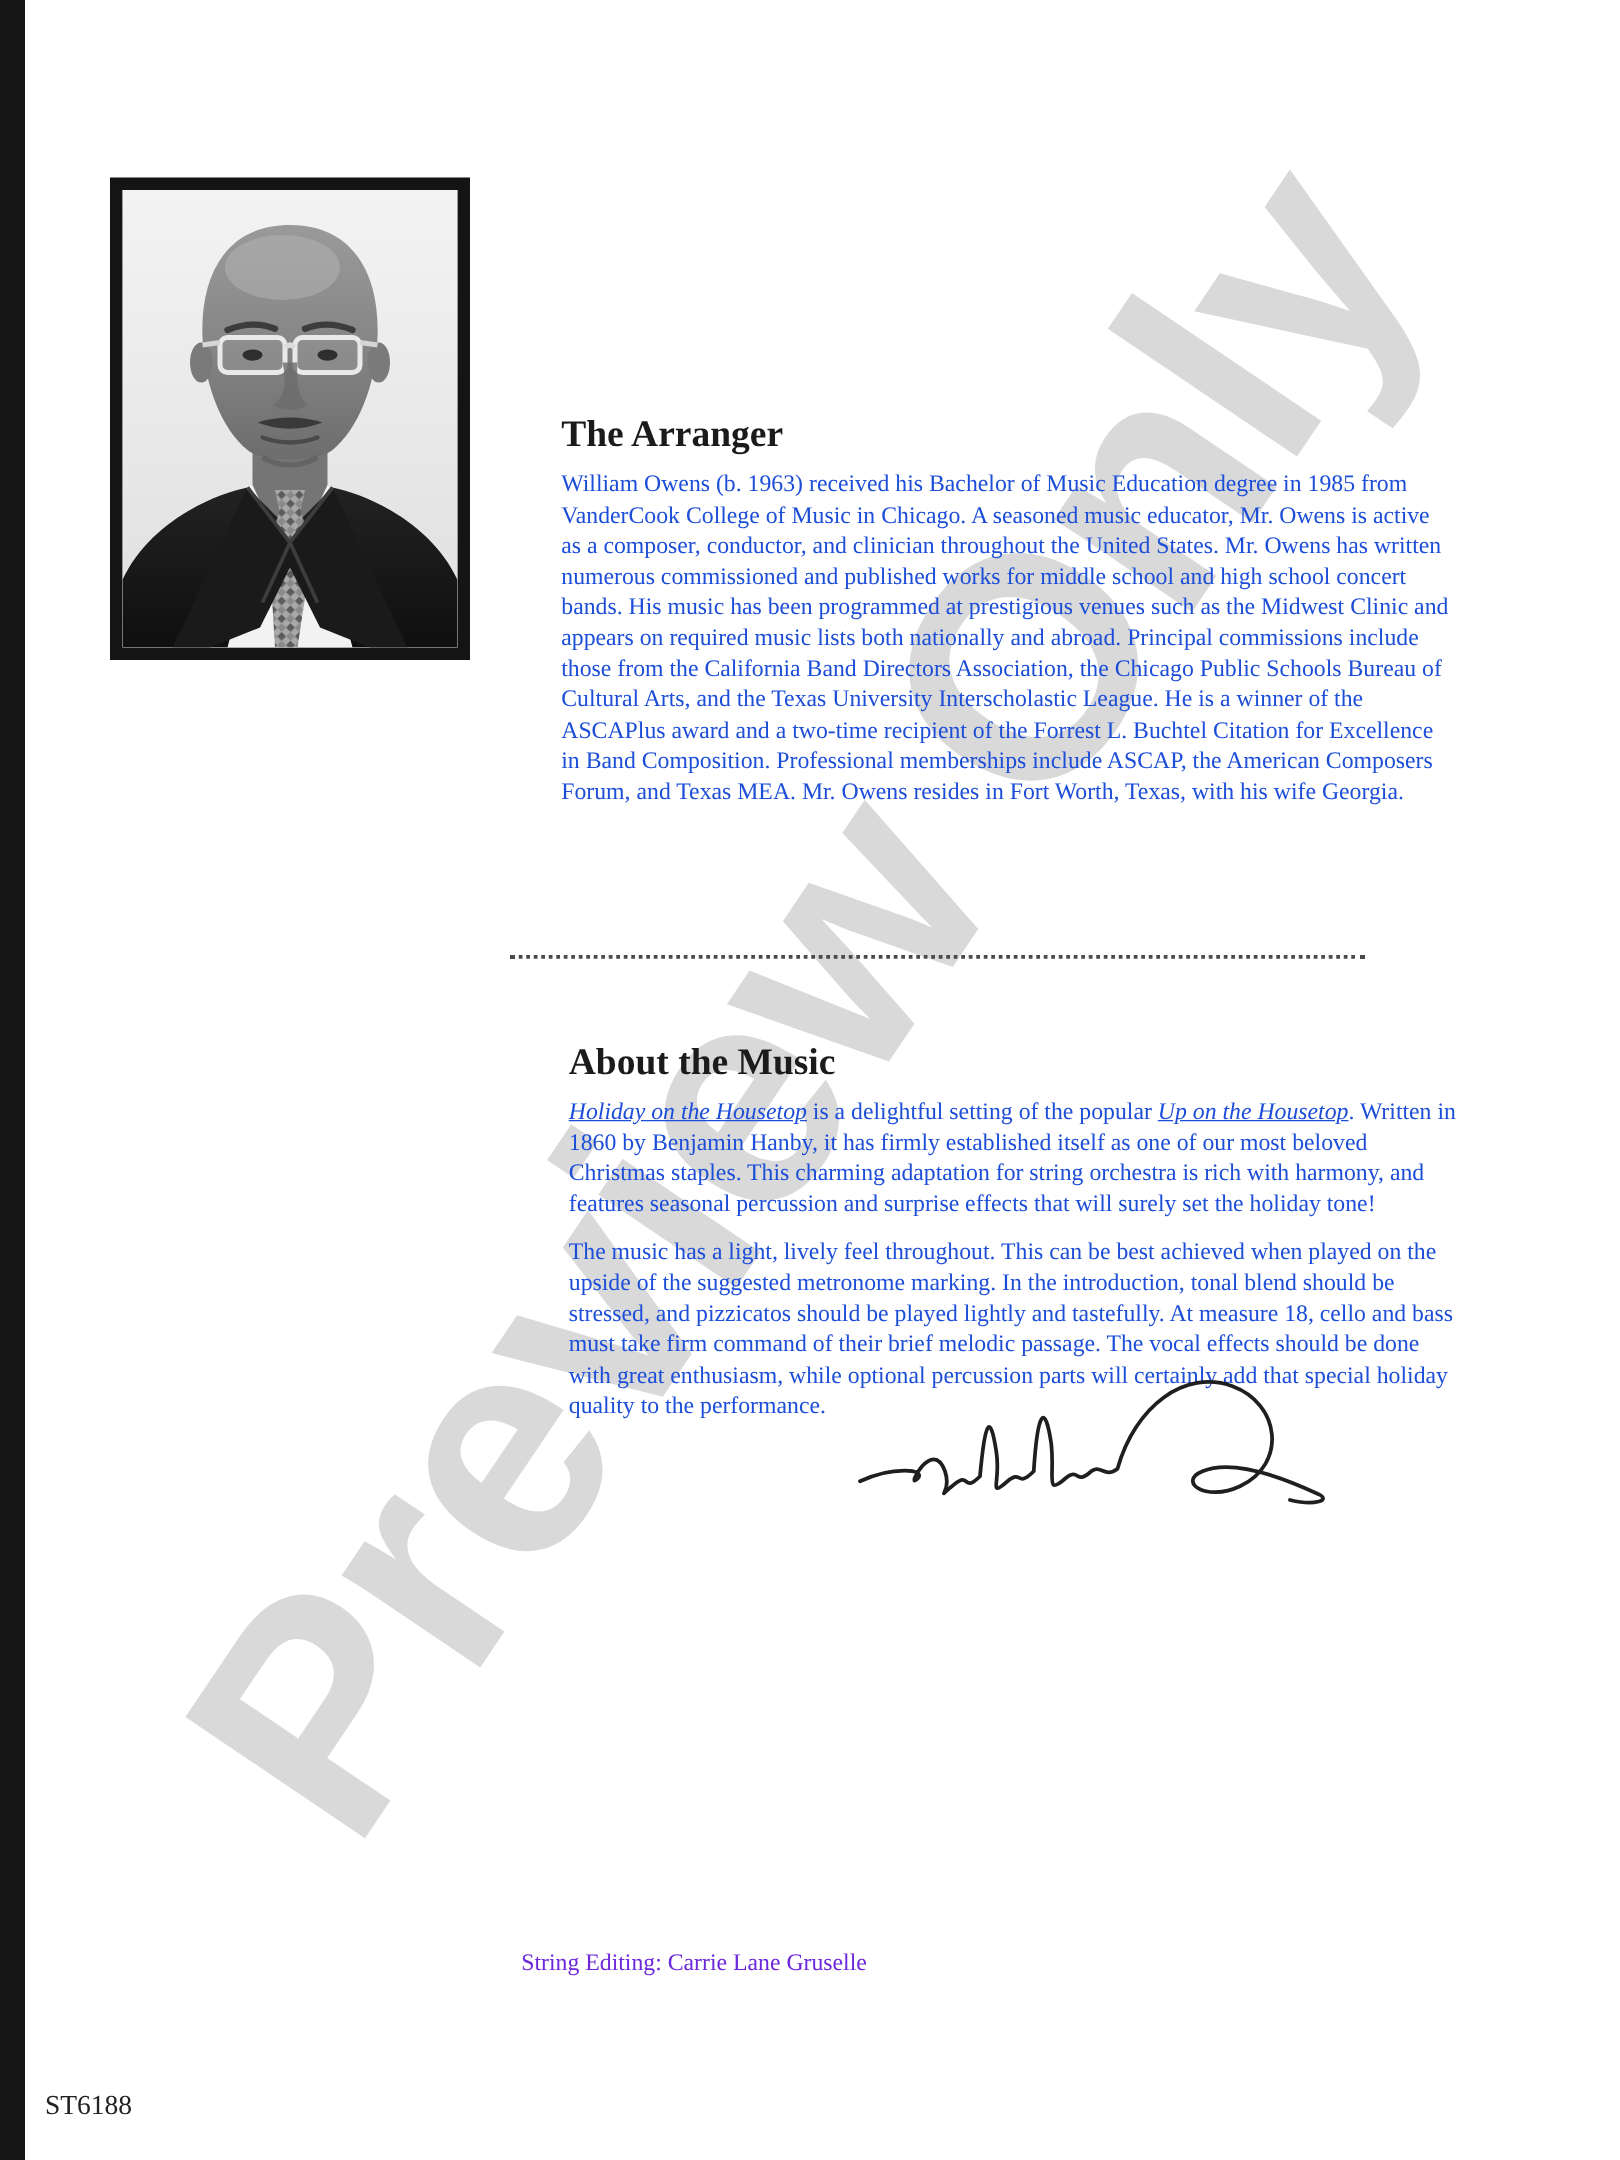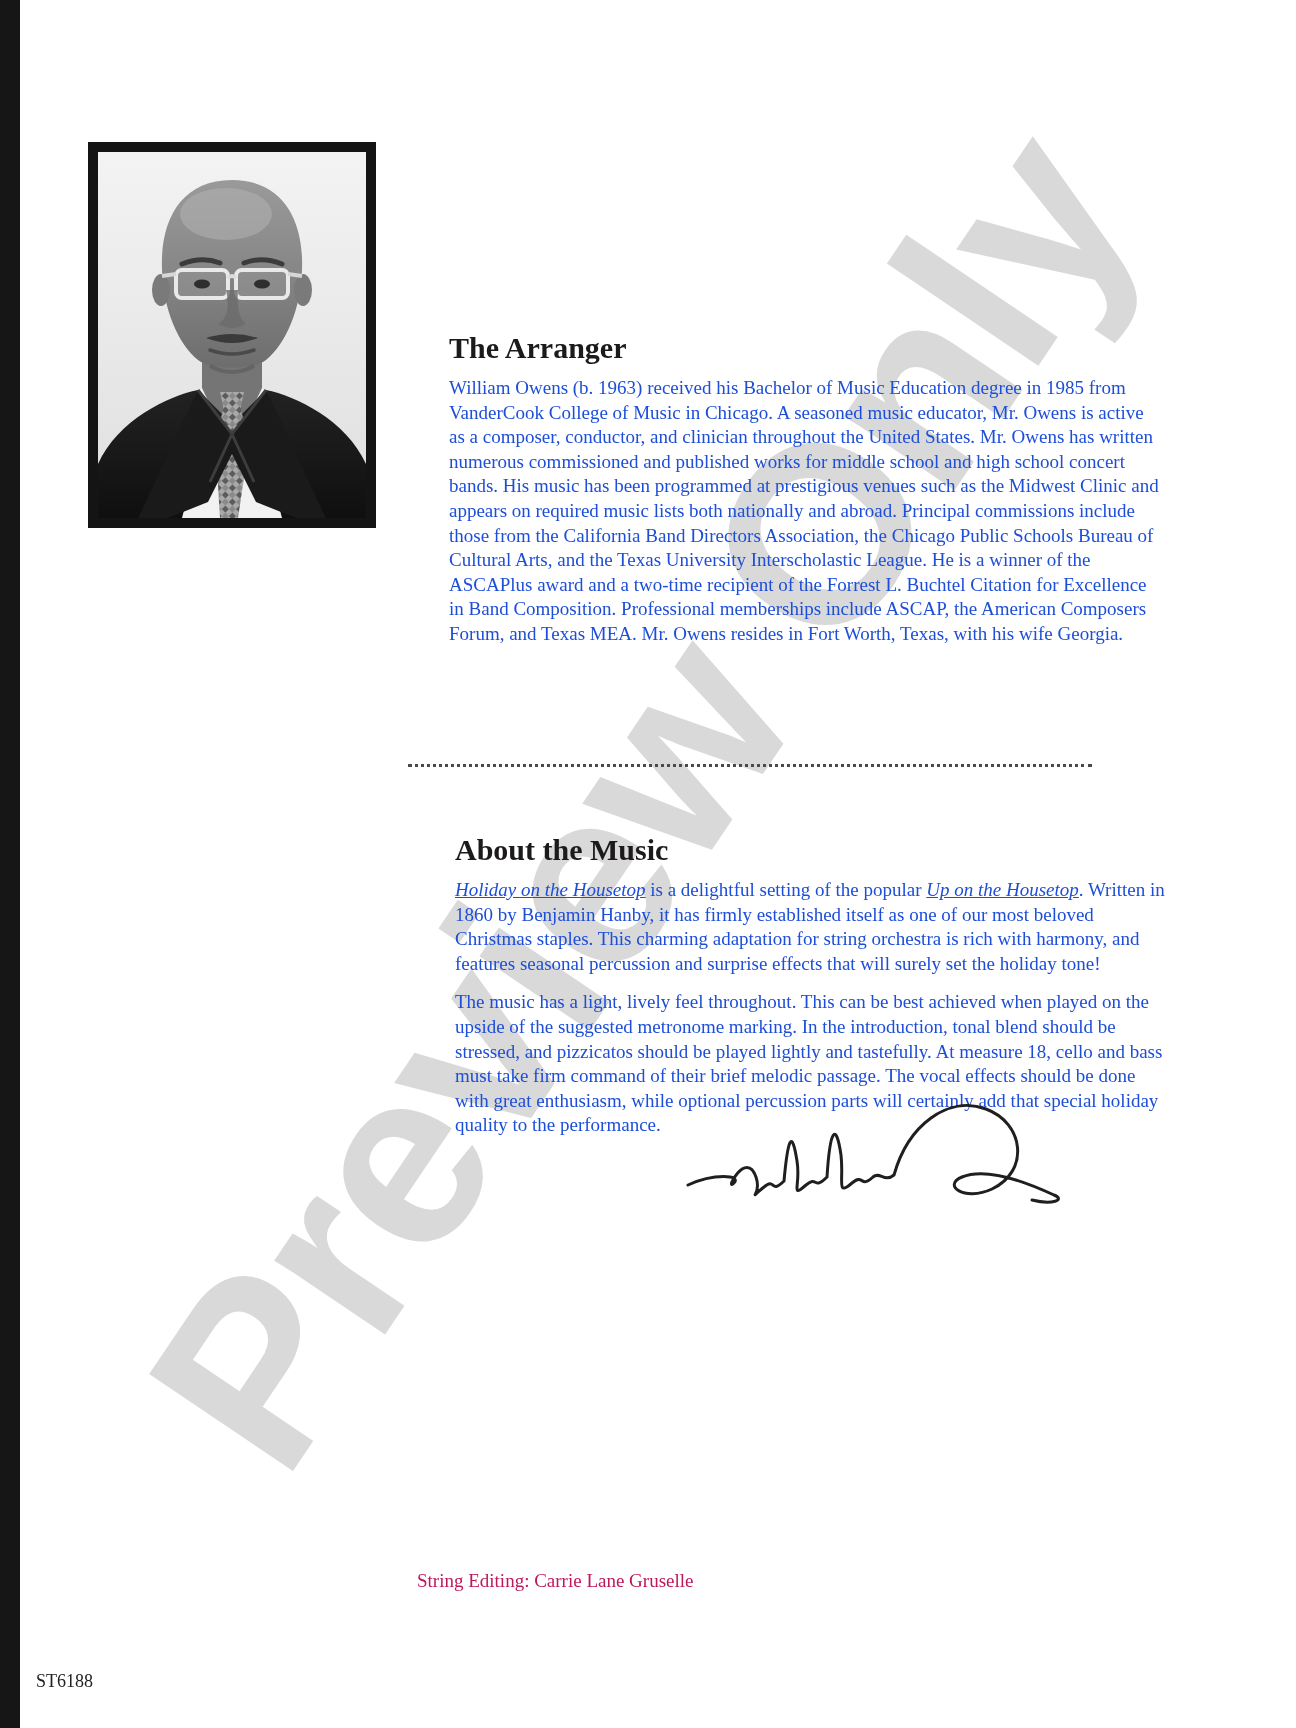--- a/index.html
+++ b/index.html
@@ -49,25 +49,25 @@
   .divider{
     position:absolute;left:408px;top:764px;width:684px;height:0;
     border-top:3px dotted #4a4a4a;
   }
   .about-block{top:834px;margin-left:38px;}
   .signature{
     position:absolute;left:680px;top:1085px;width:400px;height:170px;
   }
   .credit{
     position:absolute;left:417px;top:1560px;
-    font-size:19px;color:#be185d;margin-top:10px;
+    font-size:19px;color:#6d28d9;
   }
   .catalog{
     position:absolute;left:36px;top:1671px;
-    font-size:18px;color:#252122;
+    font-size:22px;color:#252122;
   }
 </style>
 </head>
 <body>
 
 <div class="page">
 
   <div class="watermark">Preview Only</div>
 
   <div class="content">

